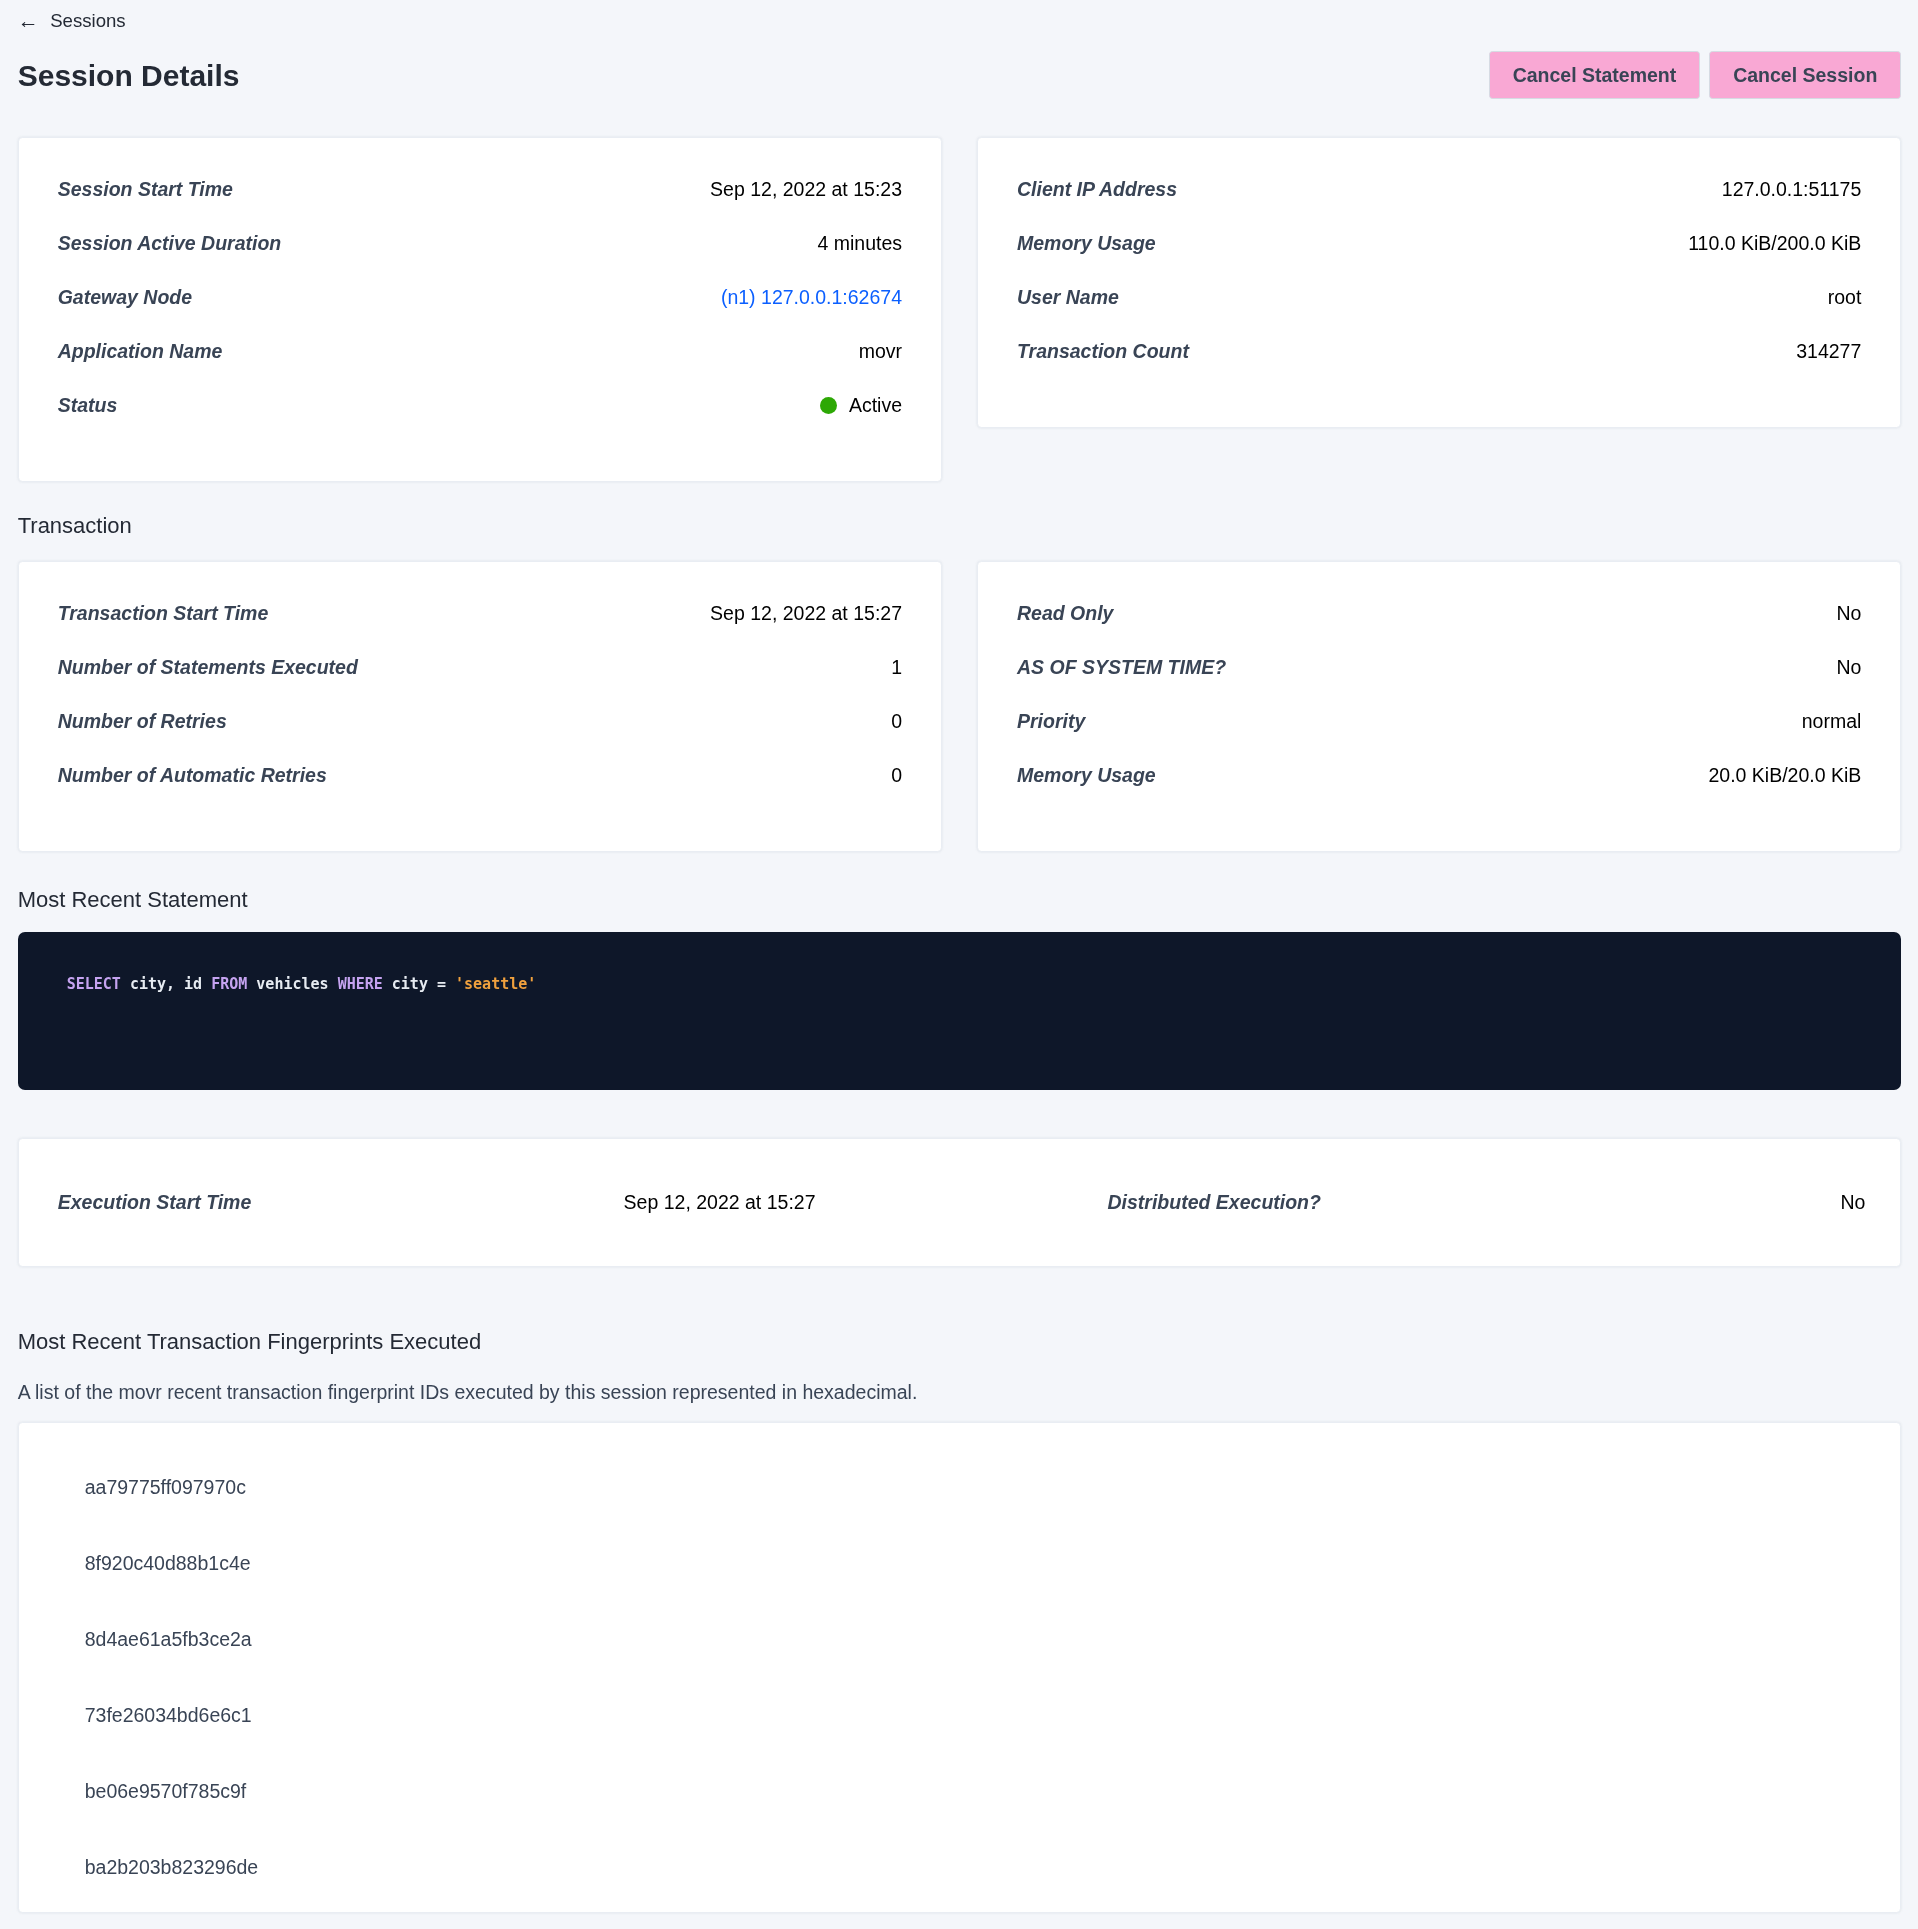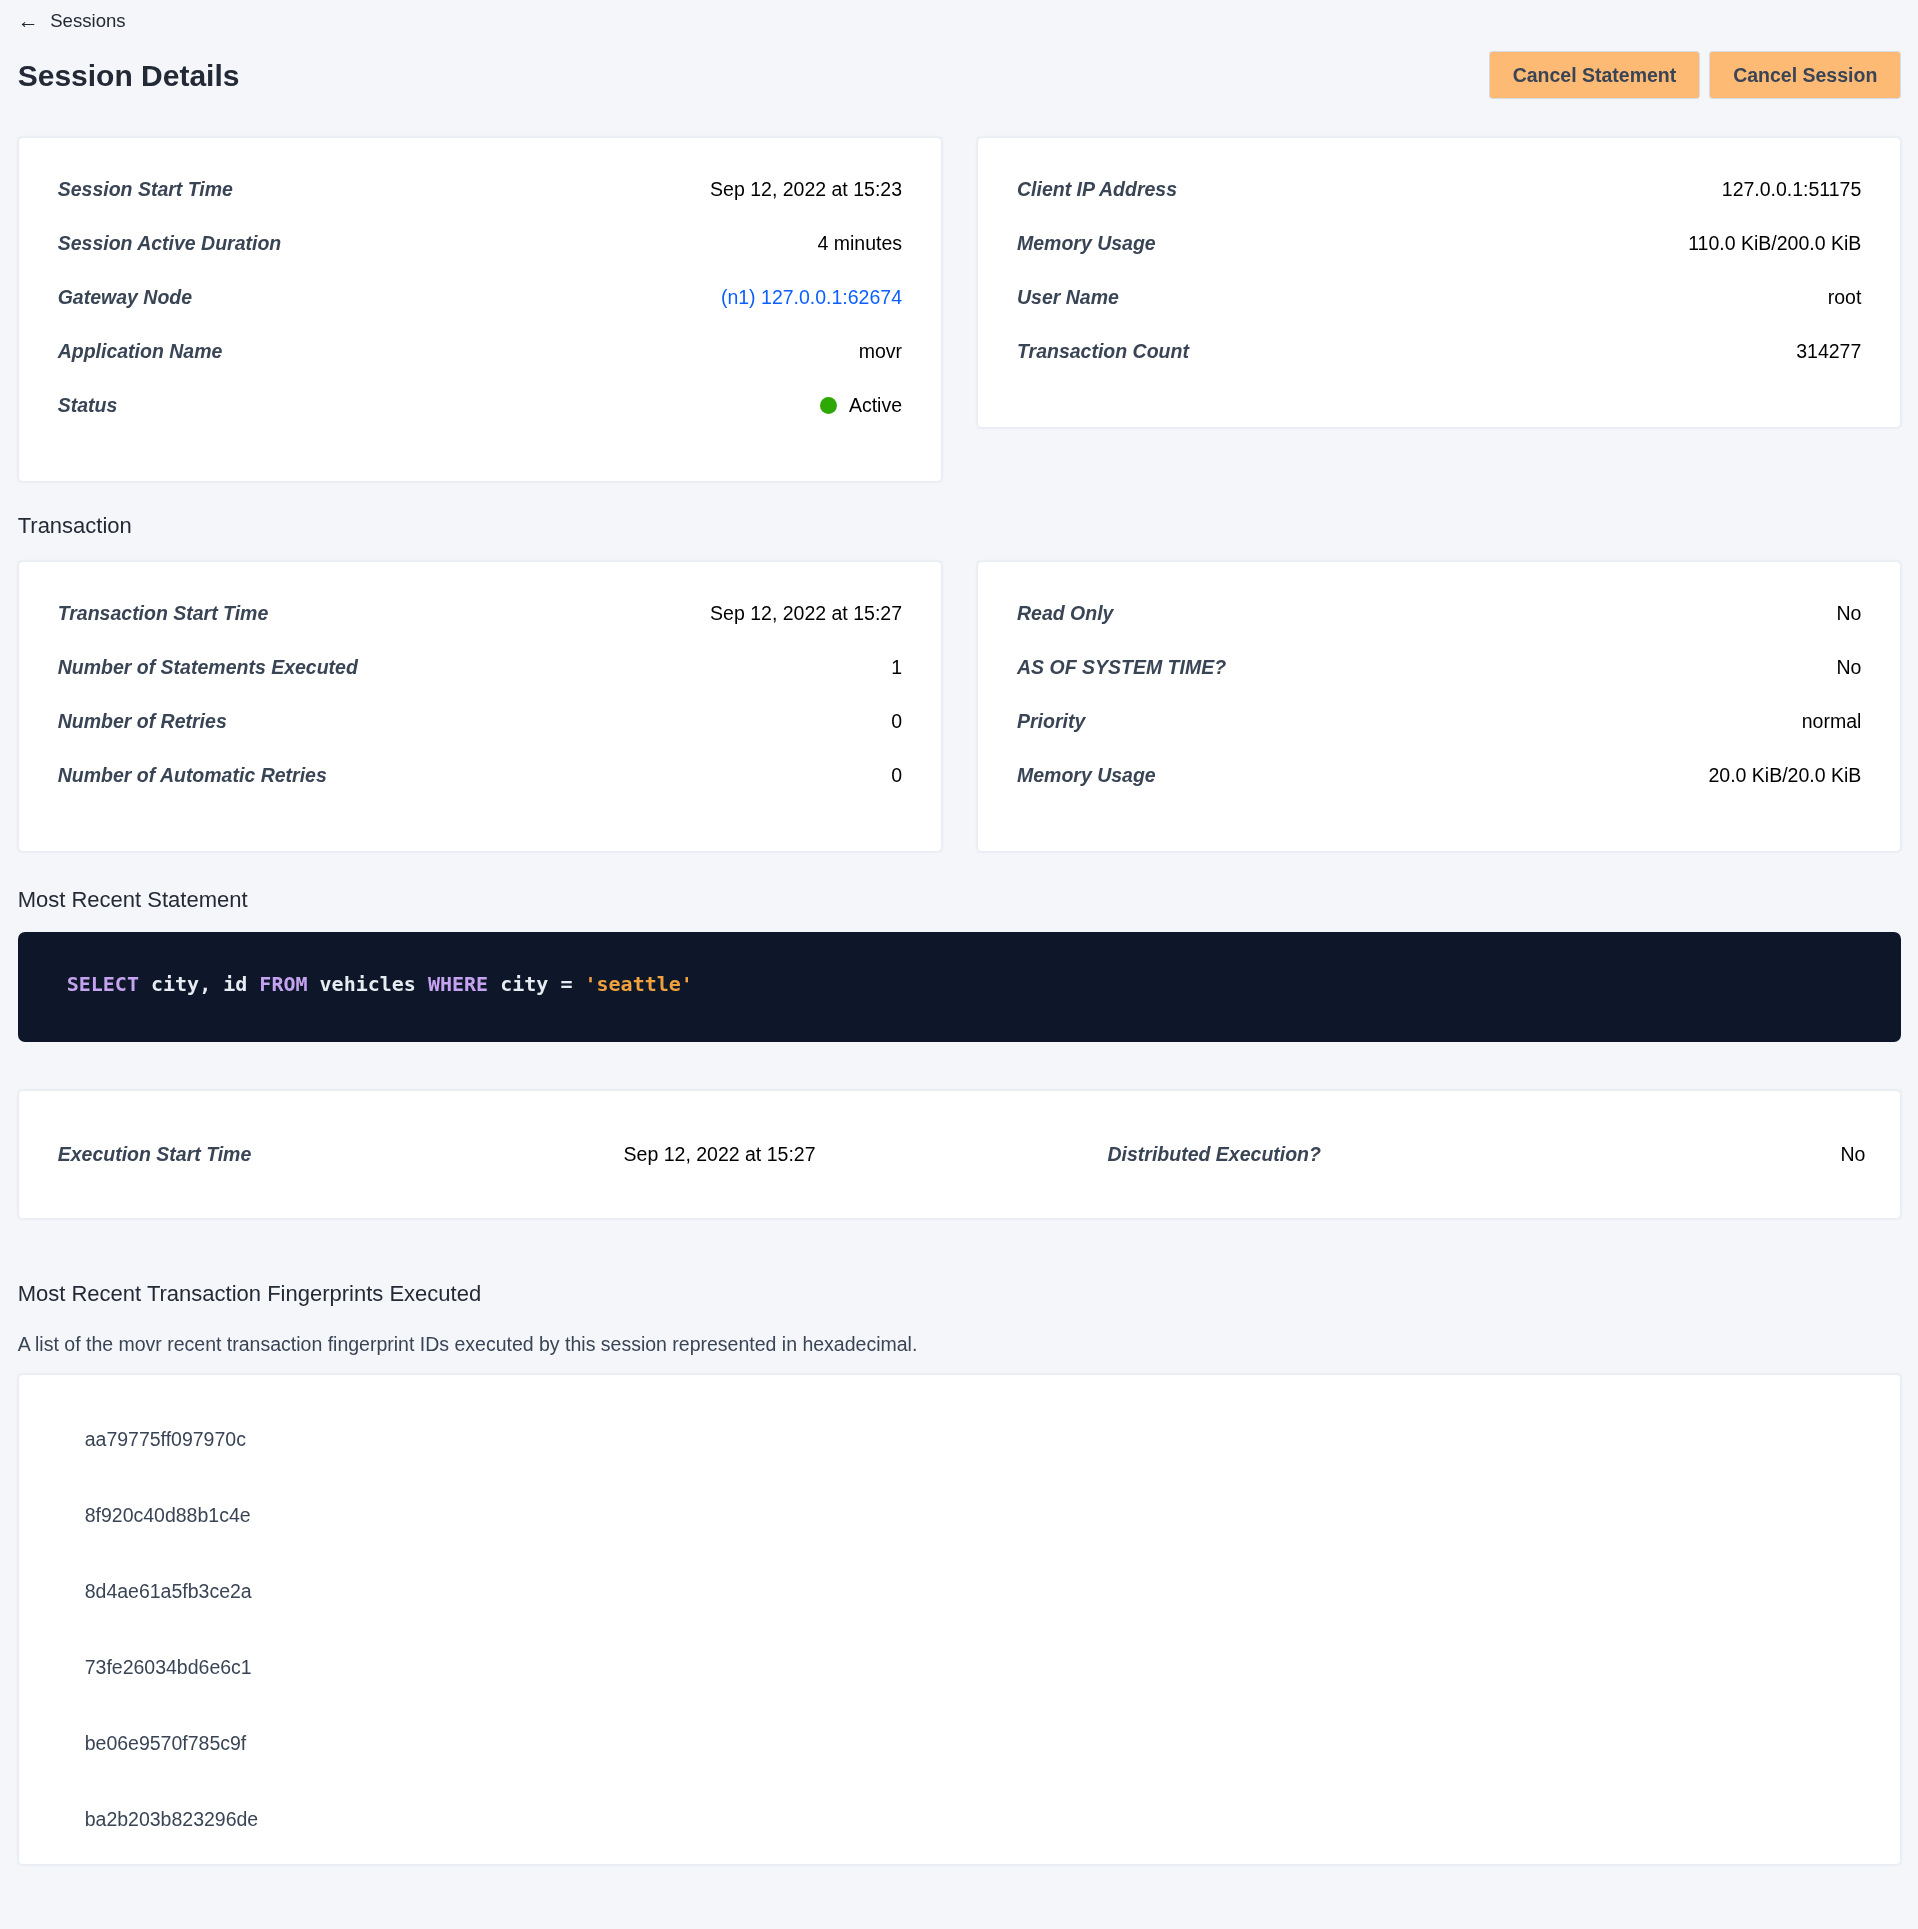--- a/index.html
+++ b/index.html
@@ -18,21 +18,21 @@
     display: inline-flex; align-items: center; gap: 11.5px;
     font-size: 18.6px; color: #242a35; cursor: pointer; line-height: 23px;
   }
   .backlink .arrow { font-size: 21px; line-height: 23px; color: #242a35; }
 
   
   .header { display: flex; justify-content: space-between; align-items: center; margin-top: 19.5px; }
   .title { font-size: 30px; font-weight: bold; color: #242a35; line-height: 35px; }
   .header-actions { display: flex; gap: 8.9px; }
   .btn {
-    background: #fdba74; border: 0.9px solid #d6dbe3; border-radius: 3.5px;
+    background: #f9a8d4; border: 0.9px solid #d6dbe3; border-radius: 3.5px;
     color: #394455; font-family: "Liberation Sans", sans-serif;
     font-size: 19.5px; font-weight: bold; height: 48px; padding: 0 23px;
     cursor: pointer;
   }
 
   
   .grid {
     display: grid; grid-template-columns: 1fr 1fr; gap: 35px;
     align-items: start;
   }
@@ -58,24 +58,24 @@
   }
 
   
   .section-title { font-size: 22px; font-weight: 400; color: #242a35; line-height: 28px; }
   .section-title.txn-t { margin-top: 30px; }
   .section-title.stmt-t { margin-top: 34px; }
   .section-title.fp-t { margin-top: 61px; }
 
   
   .codebox {
-    margin-top: 17.7px; height: 110px; border-radius: 7px;
+    margin-top: 17.7px; height: 158px; border-radius: 7px;
     background: #0e1729; padding: 39px 49px;
     font-family: "DejaVu Sans Mono", monospace; font-weight: bold;
-    font-size: 20px; line-height: 26.6px; color: #e7ecf2; white-space: pre;
+    font-size: 15px; line-height: 26.6px; color: #e7ecf2; white-space: pre;
   }
   .tok.kw { color: #c5a3f0; }
   .tok.str { color: #f0a13e; }
   .tok.pl { color: #e7ecf2; }
 
   
   .exec-card { margin-top: 48px; height: 129px; display: flex; align-items: center; font-size: 19.5px; }
   .exec-half { flex: 1; display: flex; justify-content: space-between; align-items: flex-end; line-height: 25px; }
   .exec-half.left { padding: 0 146px 0 39px; }
   .exec-half.right { padding: 0 35px 0 146px; }

